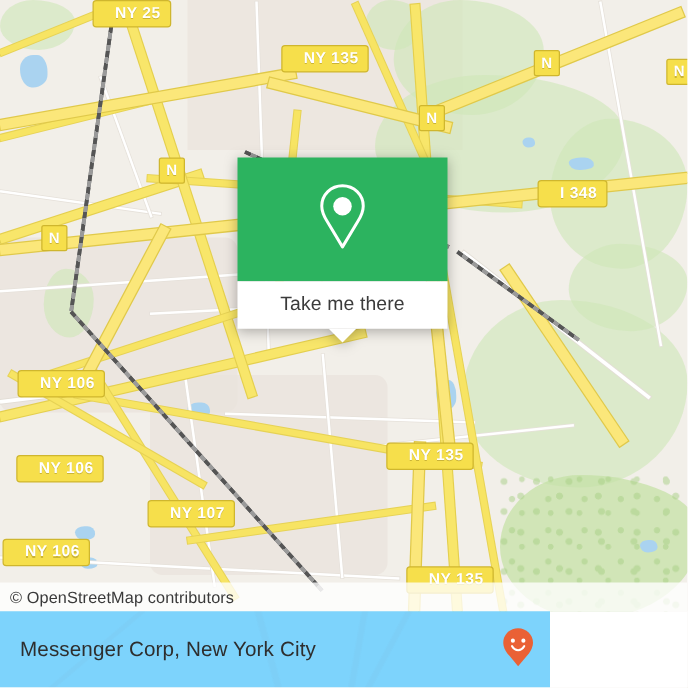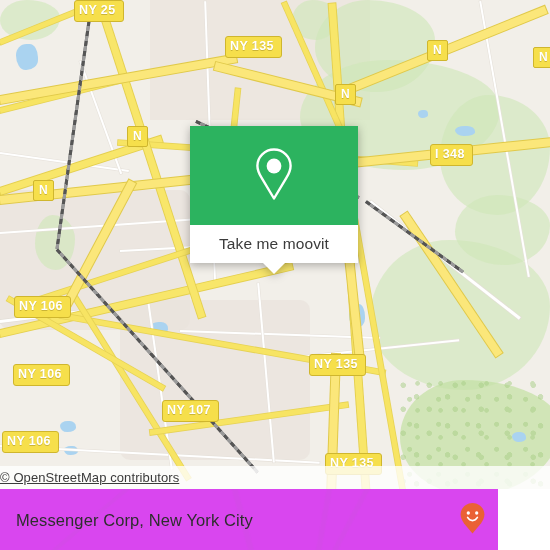--- a/index.html
+++ b/index.html
@@ -50,21 +50,21 @@
   
   .shield {
     position: absolute;
     background: #f6df4b;
     border: 1.6px solid #cfb62e;
     border-radius: 3px;
     color: #ffffff;
     font-weight: bold;
     text-align: center;
     line-height: 1;
-    padding: 3px 7px 4px 4px;
+    padding: 3px 7px 4px 17px;
     font-size: 12.5px;
     letter-spacing: .4px;
     text-shadow: 0 1px 0 rgba(120,100,20,.35);
     white-space: nowrap;
   }
   .shield-n {
     padding: 3px 5px 4px 5px;
     font-size: 12px;
     border-radius: 2px;
   }
@@ -94,27 +94,27 @@
     border-top: 11px solid #ffffff;
   }
 
   
   #attribution {
     position: absolute; left: 0; top: 466px; width: 550px; height: 23px;
     background: rgba(255,255,255,.78);
     display: flex; align-items: center;
   }
   #attribution-text {
-    font-size: 13px; color: #3a3a3a; letter-spacing: .1px; text-decoration: underline;
+    font-size: 13px; color: #3a3a3a; padding-left: 8px; letter-spacing: .1px;
   }
 
   
   #footer {
-    position: absolute; left: 0; top: 489px; width: 498px; height: 61px;
-    background: #d946ef; overflow: hidden;
+    position: absolute; left: 0; top: 489px; width: 440px; height: 61px;
+    background: #7dd3fc; overflow: hidden;
   }
   #footer-watermark {
     position: absolute; inset: 0; opacity: .045;
     background:
       linear-gradient(75deg, transparent 48%, #8a8a8a 48.4%, #8a8a8a 49.2%, transparent 49.6%),
       linear-gradient(-62deg, transparent 30%, #8a8a8a 30.4%, #8a8a8a 31.1%, transparent 31.5%),
       linear-gradient(100deg, transparent 64%, #8a8a8a 64.4%, #8a8a8a 65.1%, transparent 65.5%),
       linear-gradient(-40deg, transparent 77%, #8a8a8a 77.4%, #8a8a8a 78.1%, transparent 78.5%);
   }
   #footer-title {
@@ -209,36 +209,36 @@
         <div class="shield" style="left: 225px; top: 36px;">NY 135</div>
         <div class="shield shield-n" style="left: 427px; top: 40px;">N</div>
         <div class="shield shield-n" style="left: 335px; top: 84px;">N</div>
         <div class="shield shield-n" style="left: 533px; top: 47px;">N</div>
         <div class="shield shield-n" style="left: 127px; top: 126px;">N</div>
         <div class="shield shield-n" style="left: 33px; top: 180px;">N</div>
         <div class="shield" style="left: 430px; top: 144px;">I 348</div>
         <div class="shield" style="left: 14px; top: 296px;">NY 106</div>
         <div class="shield" style="left: 13px; top: 364px;">NY 106</div>
         <div class="shield" style="left: 309px; top: 354px;">NY 135</div>
-        <div class="shield" style="left: 118px; top: 400px; margin-left: 44px;">NY 107</div>
+        <div class="shield" style="left: 118px; top: 400px;">NY 107</div>
         <div class="shield" style="left: 2px; top: 431px;">NY 106</div>
         <div class="shield" style="left: 325px; top: 453px;">NY 135</div>
       </div>
 
     <div id="card">
       <div id="card-top">
         <span>
           <svg width="46" height="56" viewBox="0 0 46 56" aria-hidden="true">
             <path d="M23 3.5c-9.2 0-16.6 7.3-16.6 16.3 0 4.3 1.9 8.5 4.4 12.4L23 52.5l12.2-20.3c2.5-3.9 4.4-8.1 4.4-12.4C39.6 10.8 32.2 3.5 23 3.5z" fill="none" stroke="#ffffff" stroke-width="2.4" stroke-linejoin="round"></path>
             <circle cx="23" cy="20" r="7.4" fill="#ffffff"></circle>
           </svg>
         </span>
       </div>
       <div id="card-bottom">
-        <span id="card-label">Take me moovit</span>
+        <span id="card-label">Take me there</span>
         <span id="card-tail"></span>
       </div>
     </div>
 
     <div id="attribution">
       <span id="attribution-text">© OpenStreetMap contributors</span>
     </div>
   </div>
 
   <div id="footer">

